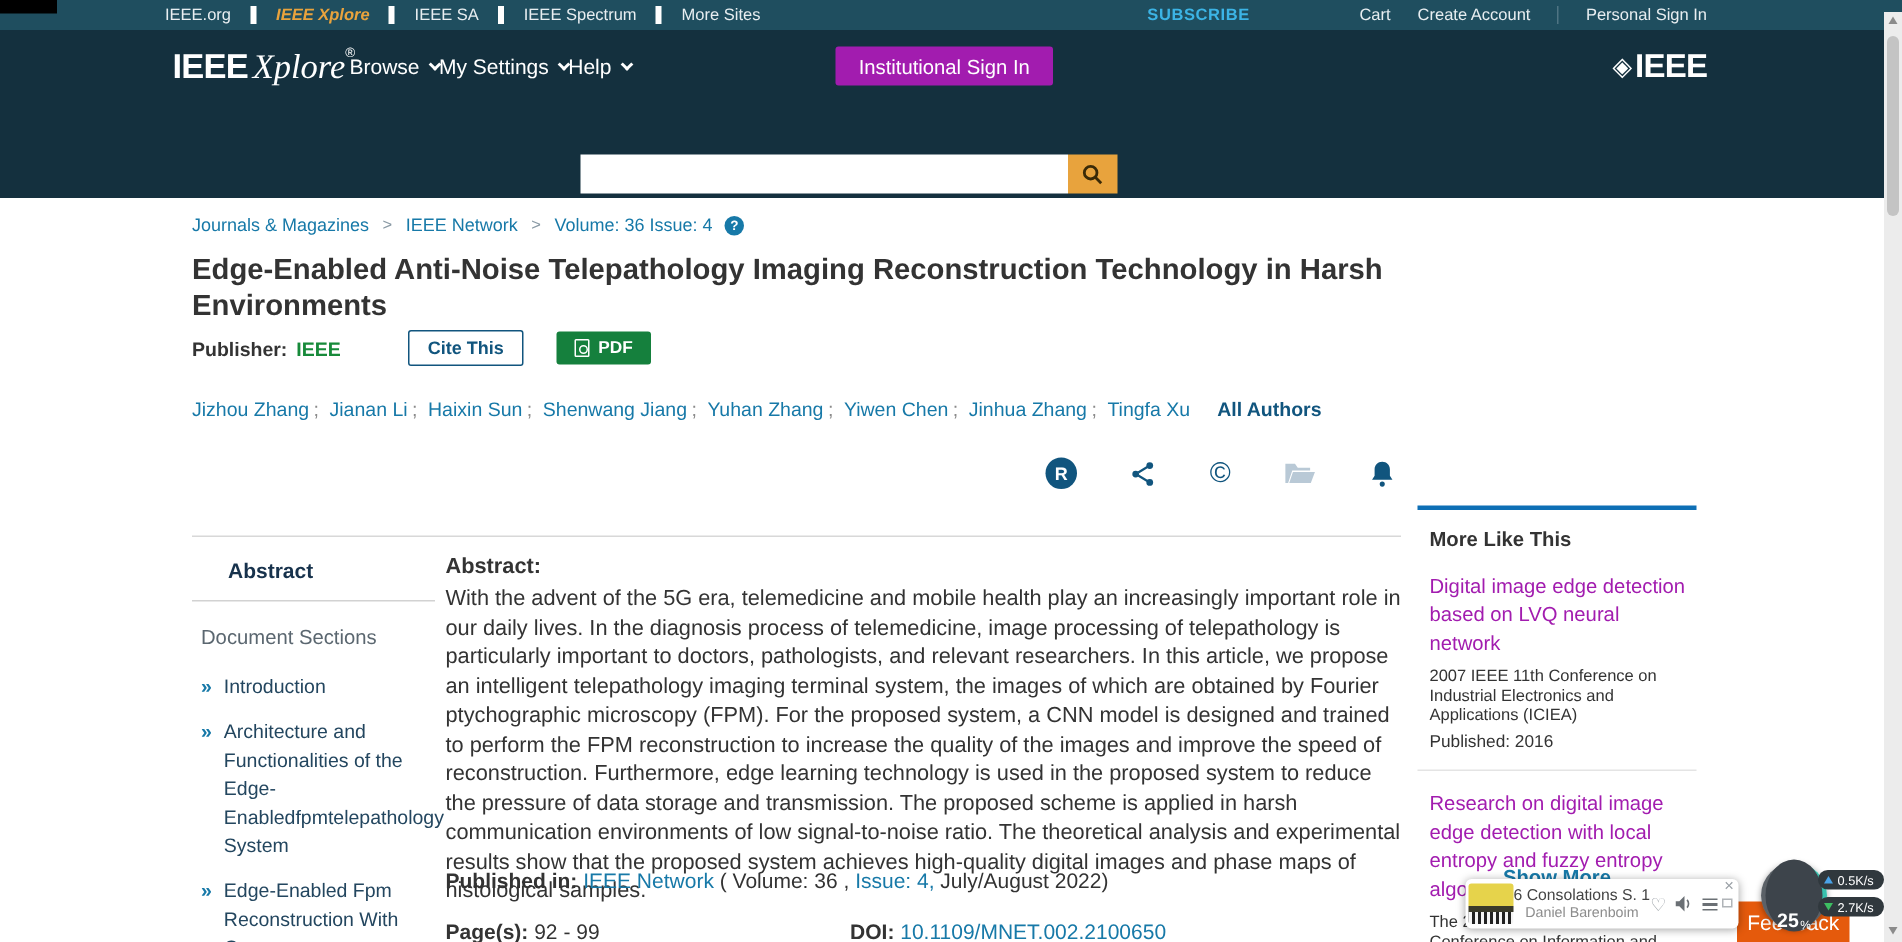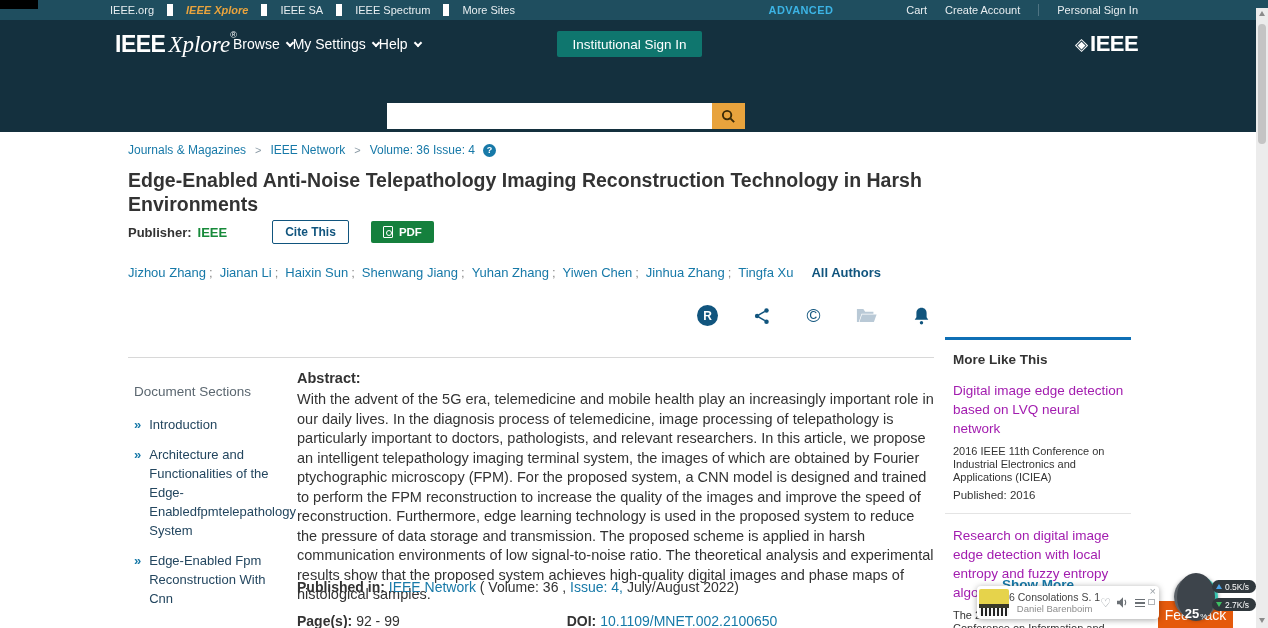--- a/index.html
+++ b/index.html
@@ -3,39 +3,39 @@
 <meta charset="utf-8">
 <style>
   * { margin:0; padding:0; box-sizing:border-box; }
   html,body { width:1268px; height:628px; overflow:hidden; }
   body { font-family:"Liberation Sans", sans-serif; background:#fff; position:relative; }
   .screen { position:absolute; inset:0; width:1268px; height:628px; overflow:hidden; background:#fff;padding-left:37px; }
 
   
   .topbar { position:absolute; left:0; top:0; width:1268px; height:20px; background:#1f4e5f; display:flex; align-items:center; font-size:11px; color:#e8eef1; }
   .topbar-left { display:flex; align-items:center; margin-left:97px; }
-  .topbar-link { padding:0 13px; cursor:pointer; border-left:6px solid #ffffff; line-height:12px; }
+  .topbar-link { padding:0 13px; cursor:pointer; border-left:4px solid #ffffff; line-height:12px; }
   .topbar-link:first-child { border-left:none; }
   .topbar-link.active { color:#e8a33d; font-style:italic; font-weight:bold; }
   .topbar-right { display:flex; align-items:center; margin-left:auto; margin-right:130px; }
   .subscribe { color:#3cb4e5; font-weight:bold; letter-spacing:.4px; margin-right:55px; cursor:pointer; }
   .topbar-right .plain { margin-left:18px; cursor:pointer; }
   .tb-divider { width:1px; height:12px; background:#4f7483; margin-left:18px; }
   .corner-strip { position:absolute; left:0; top:0; width:38px; height:9px; background:#000; }
 
   
   .header { position:absolute; left:0; top:20px; width:1268px; height:112px; background:#14303e; color:#fff; }
   .logo { position:absolute; left:115px; top:10px; font-size:23px; color:#fff; cursor:pointer; }
   .logo .ieee { font-weight:bold; letter-spacing:-.5px; }
   .logo .xplore { font-style:italic; font-family:"Liberation Serif", serif; margin-left:3px; }
   .logo sup { font-size:9px; vertical-align:14px; }
   .hnav { position:absolute; left:233px; top:16px; display:flex; font-size:14px; }
   .hnav-item { display:flex; align-items:center; cursor:pointer; }
   .chev { display:inline-block; width:6px; height:6px; border-right:2px solid #fff; border-bottom:2px solid #fff; transform:rotate(45deg); margin-left:7px; margin-top:-3px; }
-  .inst-btn { position:absolute; left:557px; top:11px; width:145px; height:26px; background:#0f766e; color:#fff; border:none; border-radius:2px; font-size:13.5px; font-family:"Liberation Sans", sans-serif; cursor:pointer; }
+  .inst-btn { position:absolute; left:557px; top:11px; width:145px; height:26px; background:#a21caf; color:#fff; border:none; border-radius:2px; font-size:13.5px; font-family:"Liberation Sans", sans-serif; cursor:pointer; }
   .brand-right { position:absolute; left:1075px; top:11px; display:flex; align-items:center; color:#fff; cursor:pointer; }
   .diamond { font-size:17px; margin-right:2px; }
   .brand-right .txt { font-size:22px; font-weight:bold; letter-spacing:-.5px; }
 
   
   .search-row { position:absolute; left:387px; top:83px; display:flex; height:26px; }
   .scope { width:125px; height:26px; background:#d9d9d9; display:flex; align-items:center; padding:0 8px; font-size:13px; font-weight:bold; color:#333; cursor:pointer; }
   .scope .tri { margin-left:auto; width:0; height:0; border-left:5px solid transparent; border-right:5px solid transparent; border-top:6px solid #e8a33d; }
   .search-input { width:325px; height:26px; border:none; background:#fff; font-size:13px; padding:0 8px; font-family:"Liberation Sans", sans-serif; }
   .search-btn { width:33px; height:26px; background:#e8a33d; border:none; display:flex; align-items:center; justify-content:center; cursor:pointer; }
@@ -139,21 +139,21 @@
 
   <div class="topbar">
     <div class="topbar-left">
       <span class="topbar-link">IEEE.org</span>
       <span class="topbar-link active">IEEE Xplore</span>
       <span class="topbar-link">IEEE SA</span>
       <span class="topbar-link">IEEE Spectrum</span>
       <span class="topbar-link">More Sites</span>
     </div>
     <div class="topbar-right">
-      <span class="subscribe">ADVANCED</span>
+      <span class="subscribe">SUBSCRIBE</span>
       <span class="plain">Cart</span>
       <span class="plain">Create Account</span>
       <span class="tb-divider"></span>
       <span class="plain">Personal Sign In</span>
     </div>
   </div>
   <div class="corner-strip"></div>
 
   <div class="header">
     <div class="logo">
@@ -251,20 +251,21 @@
       <svg width="17" height="19" viewBox="0 0 20 22" fill="#11557e">
           <path d="M10 2c3.5 0 6 2.6 6 6v5l2 3H2l2-3V8c0-3.4 2.5-6 6-6z"></path>
           <circle cx="10" cy="19.5" r="2"></circle>
         </svg>
     </span>
   </div>
 
   <div class="content-divider"></div>
 
   <div class="leftnav">
+    <div class="abstract-tab">Abstract</div>
     <div class="doc-sections">Document Sections</div>
     <div class="sec-item">
       <span class="sec-bullet">»</span>
       <span>Introduction</span>
     </div>
     <div class="sec-item">
       <span class="sec-bullet">»</span>
       <span>Architecture and Functionalities of the Edge-Enabledfpmtelepathology System</span>
     </div>
     <div class="sec-item">
@@ -295,21 +296,21 @@
     <div class="doi-cell">
       <span class="lbl">DOI:</span>
       <span class="blue-link">10.1109/MNET.002.2100650</span>
     </div>
   </div>
 
   <div class="mlt">
     <div class="mlt-title">More Like This</div>
     <div class="mlt-item">
       <div class="mlt-link">Digital image edge detection based on LVQ neural network</div>
-      <div class="mlt-meta">2016 IEEE 11th Conference on Industrial Electronics and Applications (ICIEA)</div>
+      <div class="mlt-meta">2007 IEEE 11th Conference on Industrial Electronics and Applications (ICIEA)</div>
       <div class="mlt-pub">Published: 2016</div>
     </div>
     <div class="mlt-item">
       <div class="mlt-link">Research on digital image edge detection with local entropy and fuzzy entropy algorithms</div>
       <div class="mlt-meta">The 2010 IEEE International Conference on Information and Automation</div>
 
     </div>
   </div>
   <div class="show-more">Show More</div>
 

